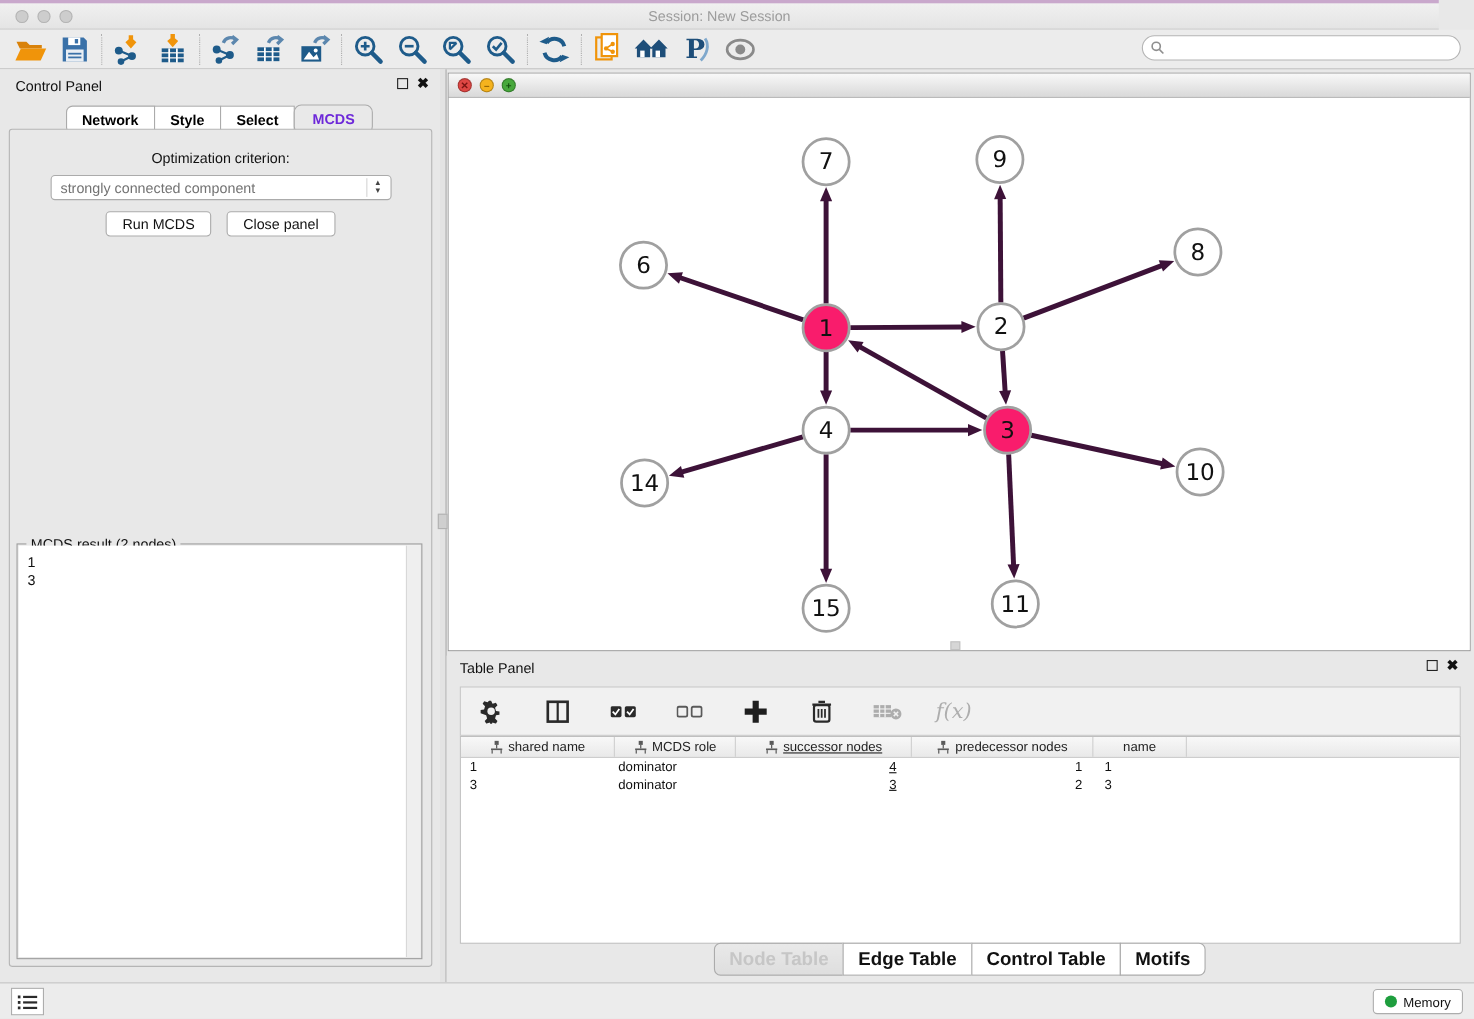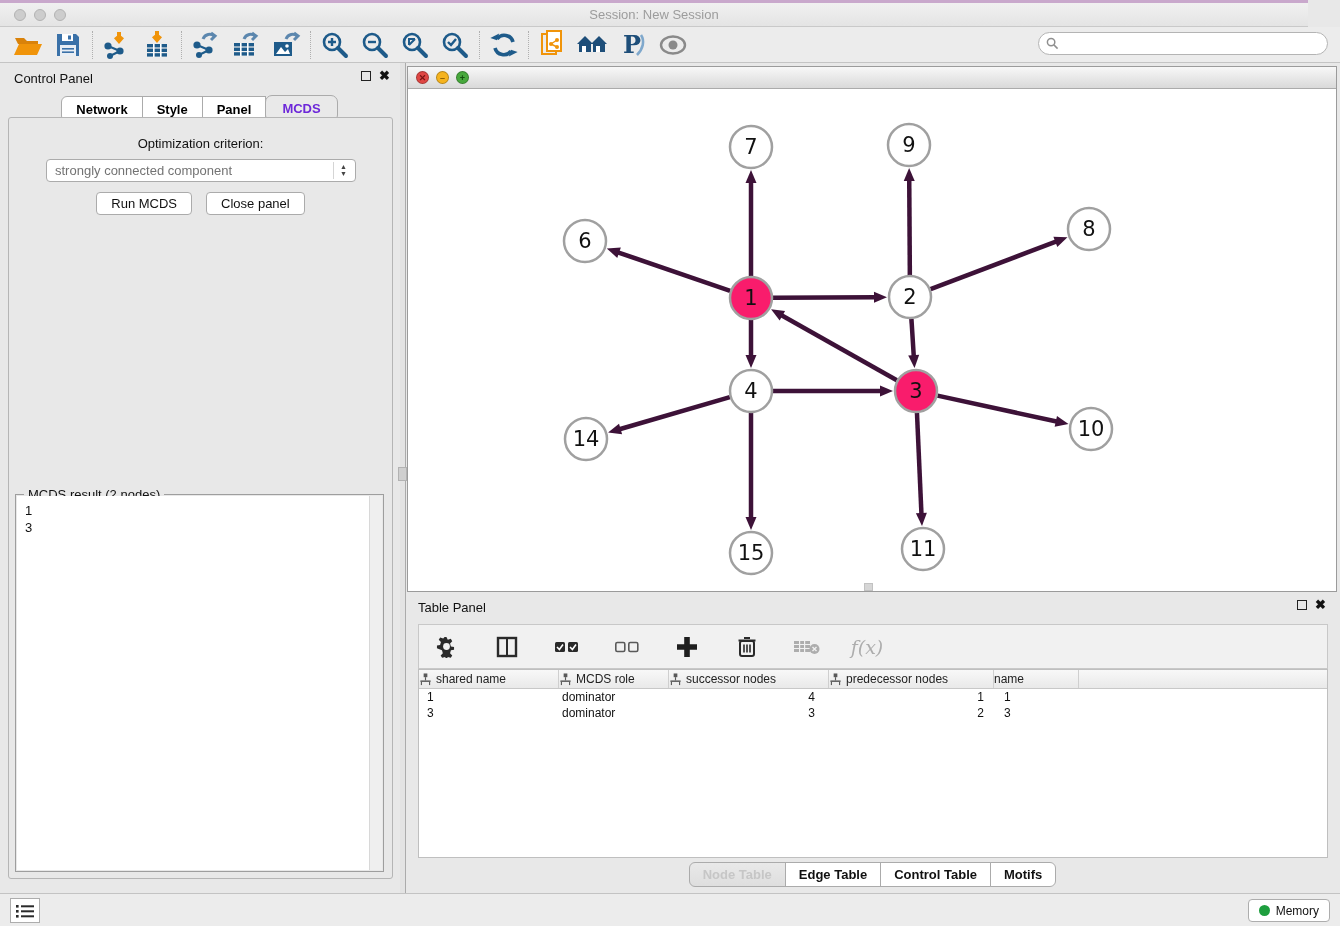--- a/index.html
+++ b/index.html
@@ -77,30 +77,30 @@
 
   
   .table-panel { position:absolute; left:406px; top:596px; width:934px; height:297px; background:#E8E8E8; }
   .tp-toolbar { position:absolute; left:12px; right:12px; top:28px; height:45px;
     background:#F1F1F1; border:1px solid #C8C8C8; display:flex; align-items:center; padding-left:10px; gap:24px; }
   .tp-btn { width:36px; height:36px; background:none; border:none; display:flex; align-items:center; justify-content:center; cursor:pointer; }
   .fx-label { font-size:19px; color:#ADADAD; font-family:"DejaVu Serif", serif; font-style:italic; }
 
   .tp-table { position:absolute; left:12px; right:12px; top:73px; bottom:35px; background:#fff; border:1px solid #BFBFBF; overflow:hidden; }
   .th-row { display:flex; height:19px; background:linear-gradient(#F8F8F8,#E9E9E9); border-bottom:1px solid #C8C8C8; }
-  .th-cell { display:flex; align-items:center; gap:4px; font-size:12px; color:#222; border-right:1px solid #CFCFCF; overflow:hidden; }
+  .th-cell { display:flex; align-items:center; justify-content:center; gap:4px; font-size:12px; color:#222; border-right:1px solid #CFCFCF; overflow:hidden; }
   .tr-row { display:flex; height:16px; font-size:12px; color:#111; align-items:center; }
   .td { overflow:hidden; white-space:nowrap; }
-  .c0 { width:140px; } .c1 { width:110px; } .c2 { width:160px; } .c3 { width:165px; } .c4 { width:85px; }
+  .c0 { width:140px; } .c1 { width:110px; } .c2 { width:160px;text-decoration:underline; } .c3 { width:165px; } .c4 { width:85px; }
   .td.c0 { padding-left:8px; } .td.c1 { padding-left:3px; }
   .td.c2 { text-align:right; padding-right:14px; } .td.c3 { text-align:right; padding-right:10px; }
   .td.c4 { padding-left:10px; }
 
   .tp-tabs { position:absolute; left:0; right:0; bottom:6px; display:flex; justify-content:center; }
-  .tp-tab { font-size:13px; font-weight:bold; color:#111; background:#fff; border:1px solid #ABABAB;
+  .tp-tab { font-size:17px; font-weight:bold; color:#111; background:#fff; border:1px solid #ABABAB;
     padding:4px 13px; margin-left:-1px; cursor:pointer; }
   .tp-tab.sel { background:linear-gradient(#E9E9E9,#DEDEDE); color:#C6C6C6; border-radius:6px 0 0 6px; }
   .tp-tab:last-child { border-radius:0 6px 6px 0; }
 
   
   .statusbar { position:absolute; left:0; bottom:0; width:1340px; height:33px; background:#ECECEC; border-top:1px solid #C3C3C3; }
   .list-btn { position:absolute; left:10px; top:4px; width:30px; height:25px; background:#fff; border:1px solid #ADADAD; display:flex; align-items:center; justify-content:center; cursor:pointer; }
   .memory-btn { position:absolute; right:10px; top:5px; height:23px; background:#fff; border:1px solid #ADADAD; border-radius:4px;
     display:flex; align-items:center; gap:6px; padding:0 10px; font-size:12px; color:#111; cursor:pointer; }
   .mem-dot { width:11px; height:11px; border-radius:50%; background:#1E9E3E; }
@@ -275,21 +275,21 @@
     <div class="panel-header">
       <span class="panel-title">Control Panel</span>
       <span class="win-btns">
         <button class="float-btn"></button>
         <button class="close-btn">✖</button>
       </span>
     </div>
     <div class="cp-tabs">
       <button class="cp-tab">Network</button>
       <button class="cp-tab">Style</button>
-      <button class="cp-tab">Panel</button>
+      <button class="cp-tab">Select</button>
       <button class="cp-tab sel">MCDS</button>
     </div>
     <div class="cp-content">
       <div class="opt-label">Optimization criterion:</div>
       <div class="opt-select">
         <span class="sel-text">strongly connected component</span>
         <span class="stepper">
             <span>▲</span>
             <span>▼</span>
           </span>

